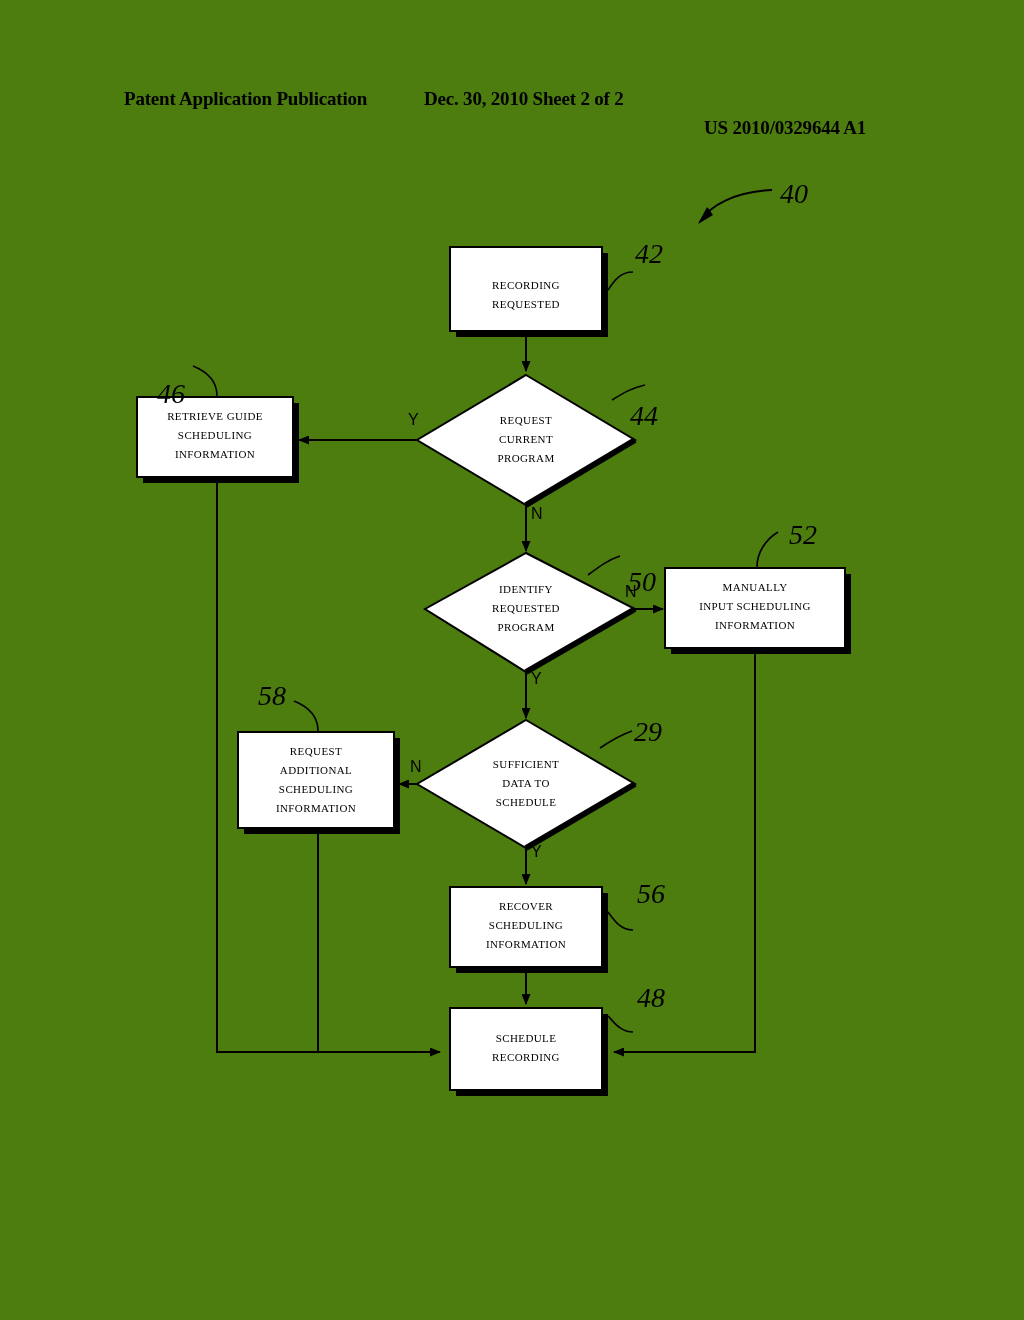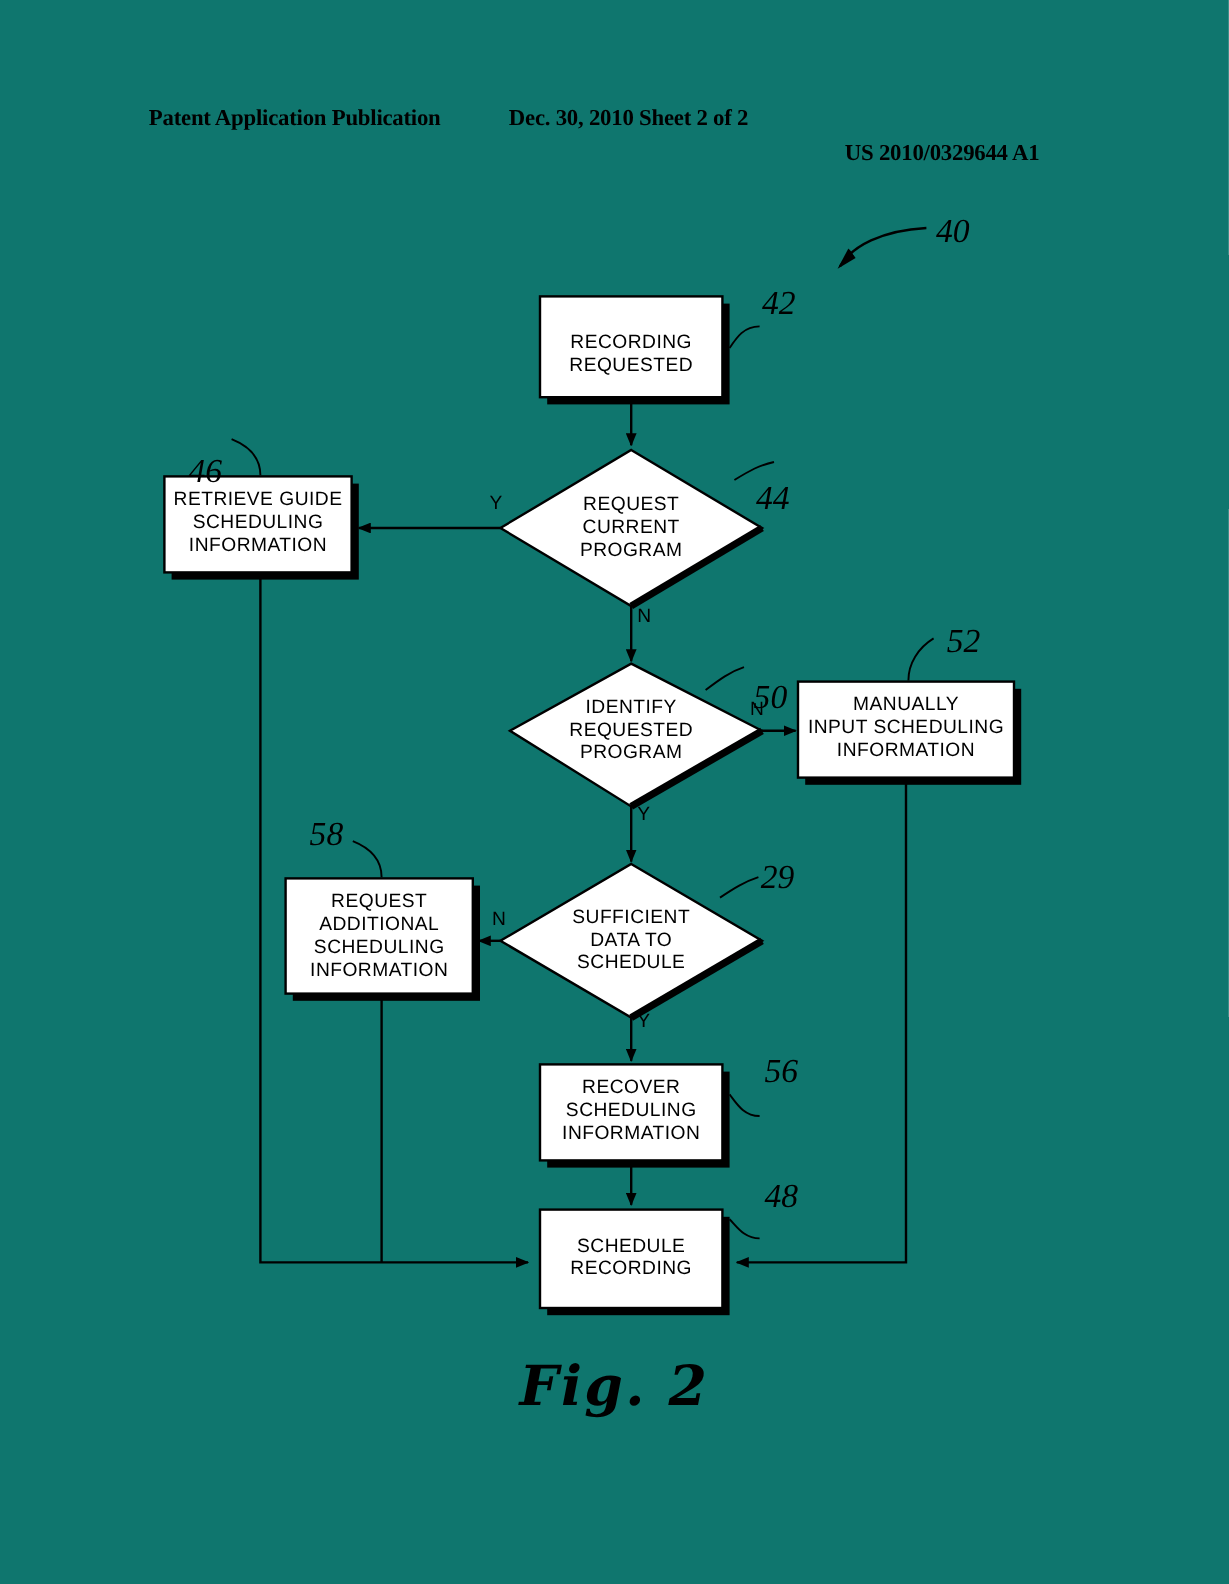--- a/index.html
+++ b/index.html
@@ -13,21 +13,21 @@
     height: 1320px;
     position: relative;
     font-family: "Liberation Sans", sans-serif;
     overflow: hidden;
   }
   #page {
     position: absolute;
     left: 0; top: 0;
     width: 1024px;
     height: 1320px;
-    background: #0f766e;
+    background: #4d7c0f;
   }
 
   
   .hdr {
     position: absolute;
     top: 88px;
     left: 0;
     width: 1024px;
     height: 30px;
     font-family: "Liberation Serif", serif;
@@ -45,22 +45,22 @@
     position: absolute;
     left: 0; top: 0;
     width: 1024px;
     height: 1320px;
   }
 
   
   .nodelabel {
     position: absolute;
     color: #000;
-    font-family: Liberation Sans, sans-serif;
-    font-size: 16px;
+    font-family: Liberation Serif, serif;
+    font-size: 11px;
     line-height: 19px;
     letter-spacing: 0.4px;
     text-align: center;
     white-space: pre-line;
     pointer-events: none;
   }
   .reflabel {
     position: absolute;
     font-family: "Liberation Serif", serif;
     font-style: italic;
@@ -253,15 +253,14 @@
   <div class="branchlabel" style="left:531px; top:505px;">N</div>
 
   <div class="branchlabel" style="left:625px; top:583px;">N</div>
 
   <div class="branchlabel" style="left:531px; top:670px;">Y</div>
 
   <div class="branchlabel" style="left:410px; top:758px;">N</div>
 
   <div class="branchlabel" style="left:531px; top:843px;">Y</div>
 
-  <div class="figcap">Fig. 2</div>
 
 </div>
 
 </body></html>

